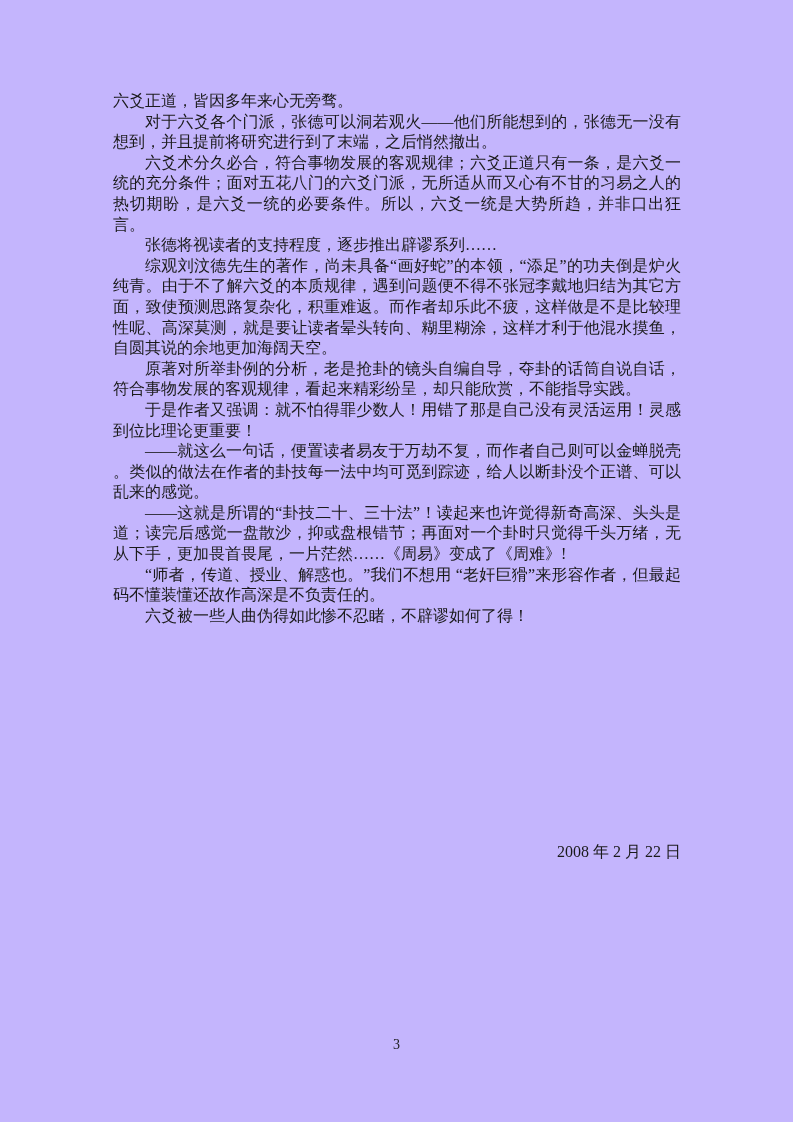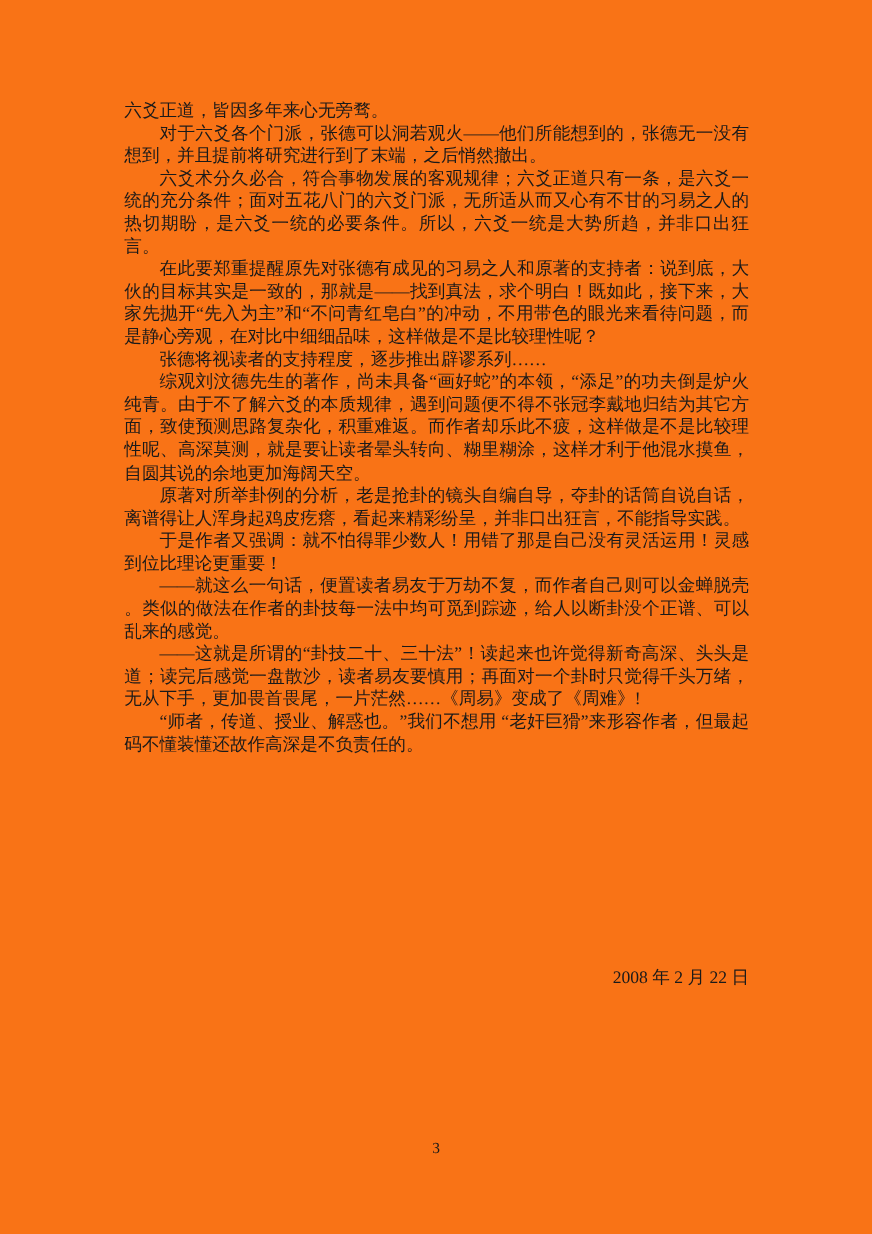--- a/index.html
+++ b/index.html
@@ -4,21 +4,21 @@
 <style>
   html, body {
     margin: 0;
     padding: 0;
     background: #ffffff;
   }
   .page {
     position: relative;
     width: 793px;
     height: 1122px;
-    background: #f97316;
+    background: #c4b5fd;
     overflow: hidden;
     font-family: "Liberation Serif", "DejaVu Serif", serif;
     color: #1a1a1a;
   }
   .text-body {
     position: absolute;
     left: 113px;
     top: 91px;
     width: 568px;
     font-size: 16px;
@@ -29,21 +29,21 @@
     margin: 0;
     padding: 0;
     text-indent: 2em;
     word-break: break-all;
   }
   .text-body p.no-indent {
     text-indent: 0;
   }
   .date-line {
     position: absolute;
-    top: 880px;
+    top: 842px;
     right: 112px;
     font-size: 16px;
     line-height: 20.6px;
     text-align: right;
   }
   .page-number {
     position: absolute;
     top: 1036px;
     left: 0;
     width: 793px;
@@ -53,26 +53,26 @@
   }
 </style>
 </head>
 <body>
 
 <div class="page">
   <div class="text-body">
     <p class="no-indent">六爻正道，皆因多年来心无旁骛。</p>
     <p>对于六爻各个门派，张德可以洞若观火——他们所能想到的，张德无一没有想到，并且提前将研究进行到了末端，之后悄然撤出。</p>
     <p>六爻术分久必合，符合事物发展的客观规律；六爻正道只有一条，是六爻一统的充分条件；面对五花八门的六爻门派，无所适从而又心有不甘的习易之人的热切期盼，是六爻一统的必要条件。所以，六爻一统是大势所趋，并非口出狂言。</p>
-    <p>在此要郑重提醒原先对张德有成见的习易之人和原著的支持者：说到底，大伙的目标其实是一致的，那就是——找到真法，求个明白！既如此，接下来，大家先抛开“先入为主”和“不问青红皂白”的冲动，不用带色的眼光来看待问题，而是静心旁观，在对比中细细品味，这样做是不是比较理性呢？</p>
     <p>张德将视读者的支持程度，逐步推出辟谬系列……</p>
     <p>综观刘汶德先生的著作，尚未具备“画好蛇”的本领，“添足”的功夫倒是炉火纯青。由于不了解六爻的本质规律，遇到问题便不得不张冠李戴地归结为其它方面，致使预测思路复杂化，积重难返。而作者却乐此不疲，这样做是不是比较理性呢、高深莫测，就是要让读者晕头转向、糊里糊涂，这样才利于他混水摸鱼，自圆其说的余地更加海阔天空。</p>
-    <p>原著对所举卦例的分析，老是抢卦的镜头自编自导，夺卦的话筒自说自话，离谱得让人浑身起鸡皮疙瘩，看起来精彩纷呈，并非口出狂言，不能指导实践。</p>
+    <p>原著对所举卦例的分析，老是抢卦的镜头自编自导，夺卦的话筒自说自话，符合事物发展的客观规律，看起来精彩纷呈，却只能欣赏，不能指导实践。</p>
     <p>于是作者又强调：就不怕得罪少数人！用错了那是自己没有灵活运用！灵感到位比理论更重要！</p>
     <p>——就这么一句话，便置读者易友于万劫不复，而作者自己则可以金蝉脱壳 。类似的做法在作者的卦技每一法中均可觅到踪迹，给人以断卦没个正谱、可以乱来的感觉。</p>
-    <p>——这就是所谓的“卦技二十、三十法”！读起来也许觉得新奇高深、头头是道；读完后感觉一盘散沙，读者易友要慎用；再面对一个卦时只觉得千头万绪，无从下手，更加畏首畏尾，一片茫然……《周易》变成了《周难》!</p>
+    <p>——这就是所谓的“卦技二十、三十法”！读起来也许觉得新奇高深、头头是道；读完后感觉一盘散沙，抑或盘根错节；再面对一个卦时只觉得千头万绪，无从下手，更加畏首畏尾，一片茫然……《周易》变成了《周难》!</p>
     <p>“师者，传道、授业、解惑也。”我们不想用 “老奸巨猾”来形容作者，但最起码不懂装懂还故作高深是不负责任的。</p>
+    <p>六爻被一些人曲伪得如此惨不忍睹，不辟谬如何了得！</p>
   </div>
 
   <div class="date-line">2008 年 2 月 22 日</div>
 
   <div class="page-number">3</div>
 </div>
 
 </body></html>

